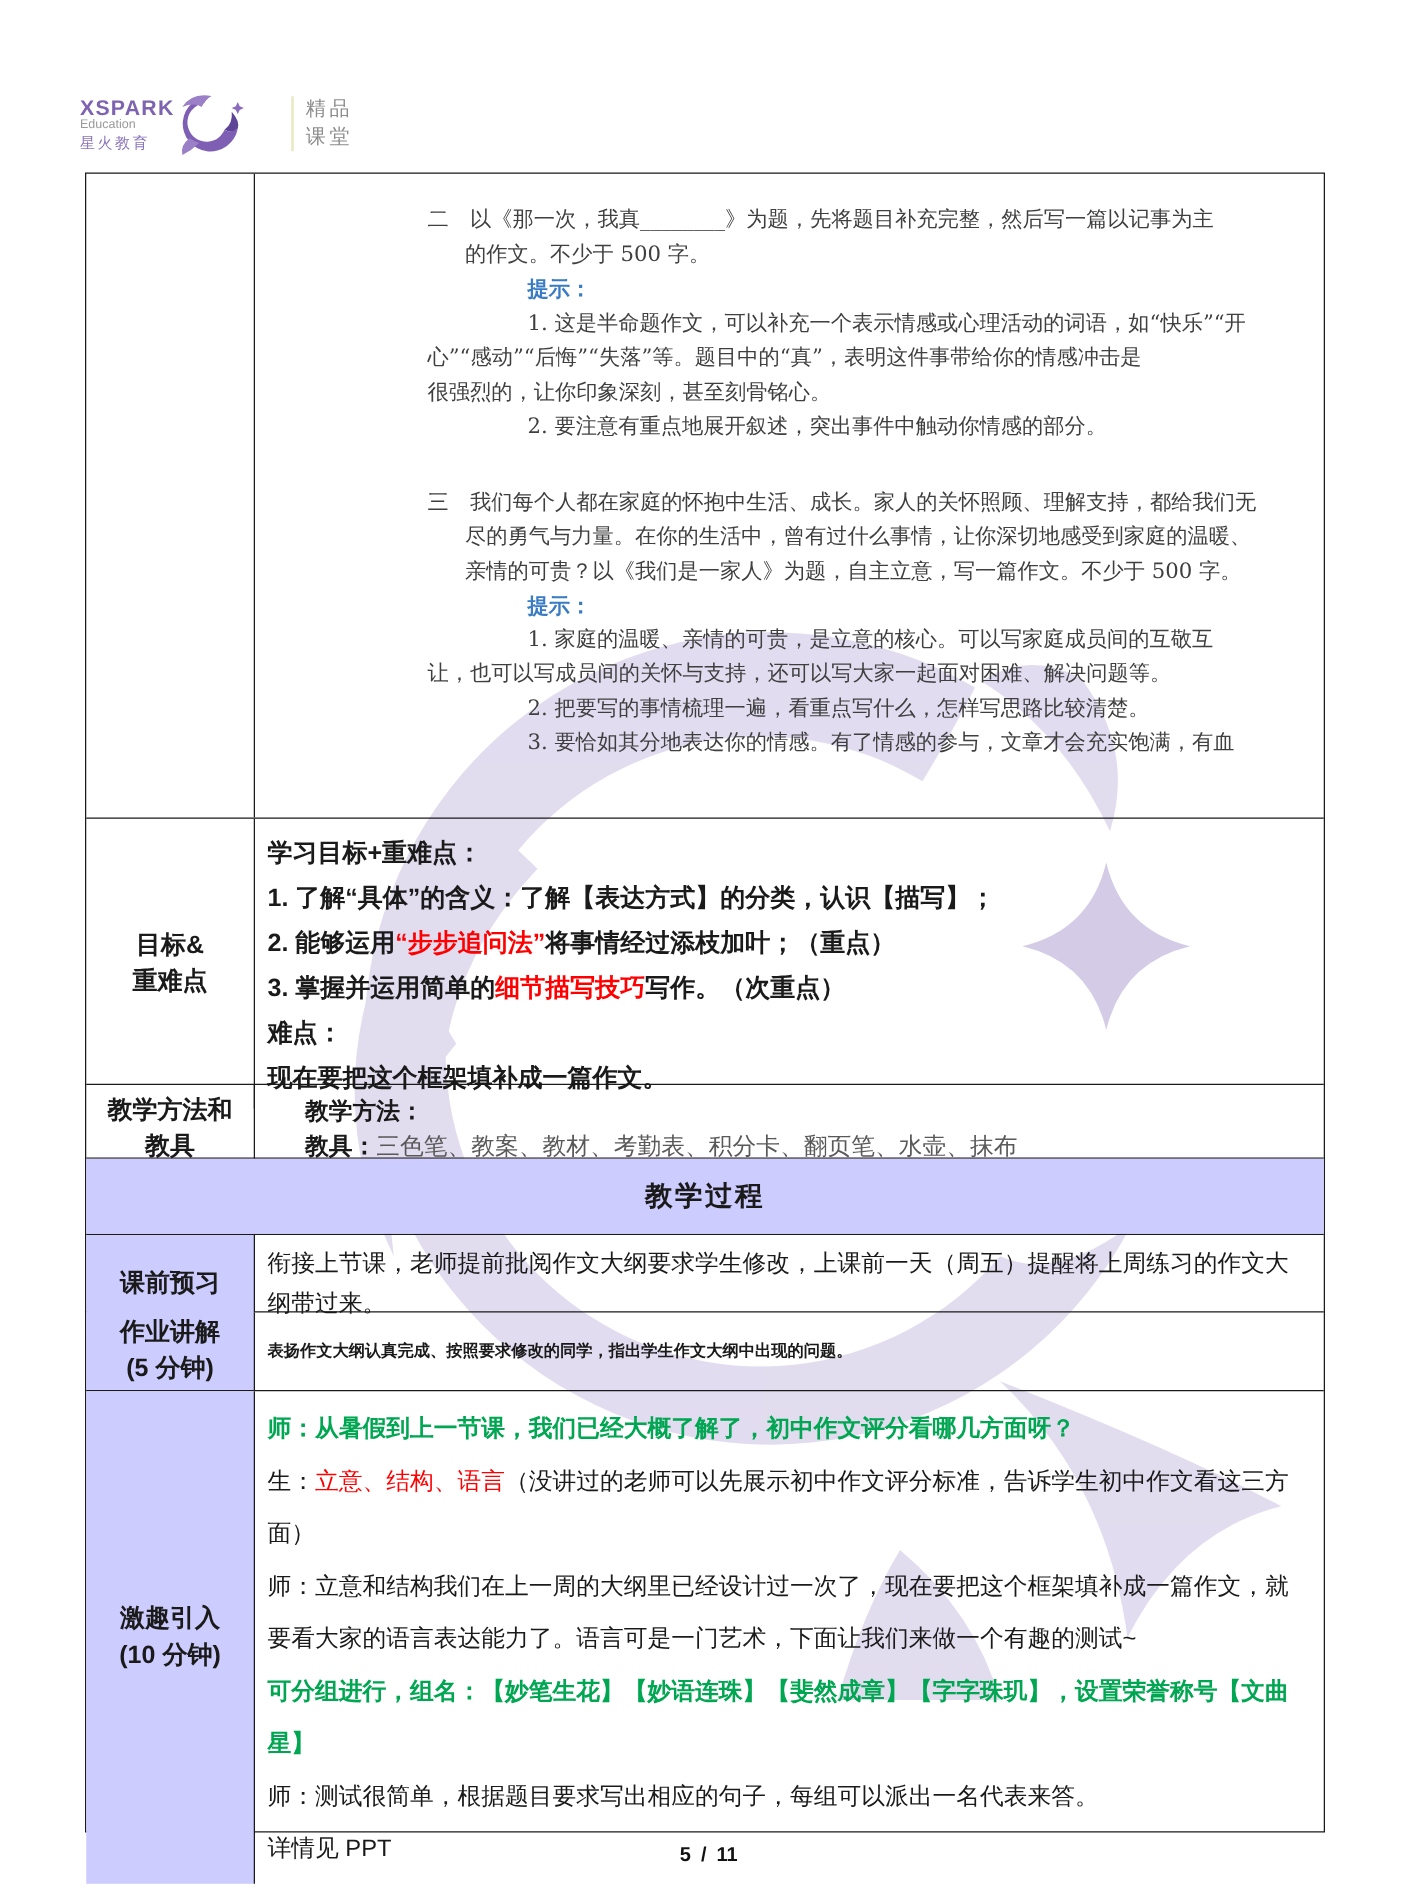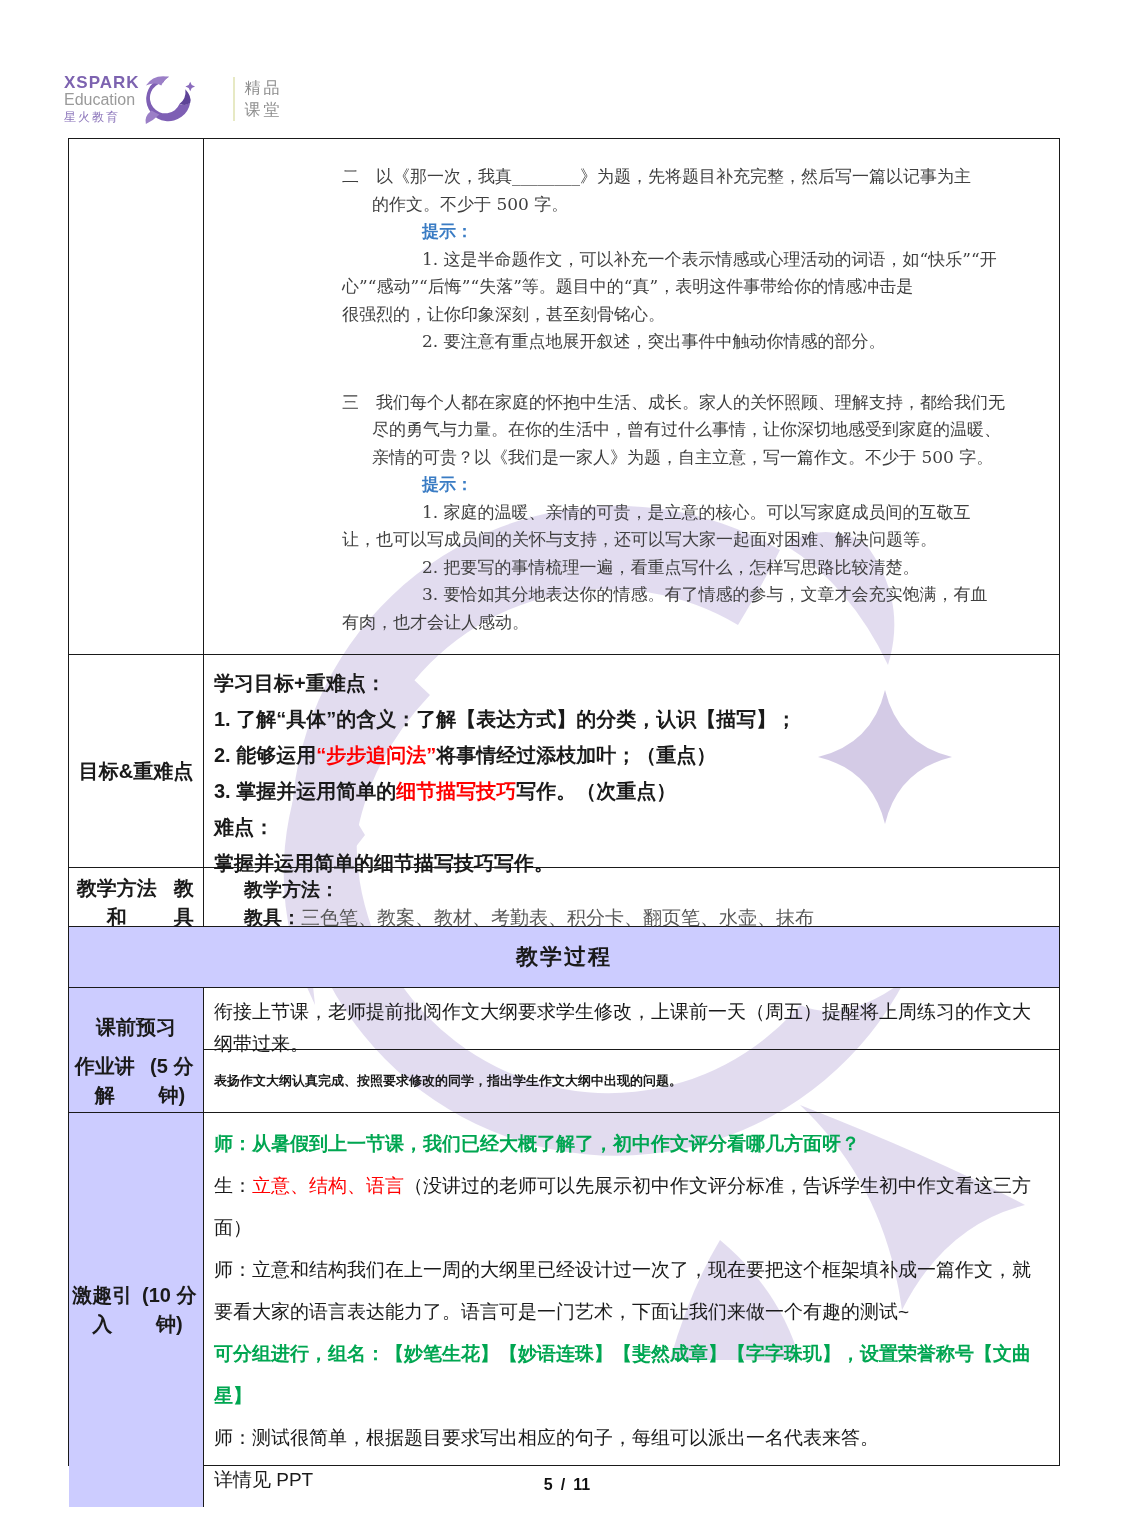--- a/index.html
+++ b/index.html
@@ -14,37 +14,37 @@
   *{margin:0;padding:0;box-sizing:border-box;}
   html,body{background:#ffffff;}
   body{
     width:1134px;height:1523px;position:relative;overflow:hidden;
     font-family:"Liberation Sans","DejaVu Sans",sans-serif;color:var(--ink);
   }
   
   .brand{position:absolute;left:64px;top:72px;display:flex;align-items:center;}
   .brand .wordmark{display:flex;flex-direction:column;line-height:1.05;}
   .brand .wm-x{font-weight:bold;font-size:17px;color:#7d63b0;letter-spacing:1px;}
-  .brand .wm-e{font-size:16px;color:#9a9a9a;}
+  .brand .wm-e{font-size:10px;color:#9a9a9a;}
   .brand .wm-cn{font-size:12px;color:#8b74ba;margin-top:2px;letter-spacing:2px;}
   .brand svg{display:block;}
   .badge{display:flex;align-items:center;gap:10px;margin-left:4px;padding-left:31px;}
   .badge .vline{width:2px;height:44px;background:#e7e9c4;}
   .badge .txt{font-size:16px;color:#8c8c8c;letter-spacing:3px;line-height:1.35;}
   
   .watermark{position:absolute;left:240px;top:460px;z-index:0;pointer-events:none;}
   
   .sheet{
     position:absolute;left:68px;top:138px;width:992px;z-index:1;
     border:1.5px solid #1a1a1a;
   }
   .row{display:grid;grid-template-columns:135px 1fr;border-top:1px solid #1a1a1a;}
   .row:first-child{border-top:none;}
   .label{
-    border-right:1px solid #1a1a1a;display:flex;flex-direction:row;
+    border-right:1px solid #1a1a1a;display:flex;flex-direction:column;
     align-items:center;justify-content:center;text-align:center;
     font-weight:bold;font-size:20px;line-height:1.45;
   }
   .label.fill{background:var(--lavender);}
   .cell{padding:6px 10px;}
   
   .r-scan{height:515px;}
   .r-goals{height:213px;}
   .r-methods{height:59px;gap:30px;}
   .r-band{height:60px;display:flex;align-items:center;justify-content:center;background:var(--lavender);font-weight:bold;font-size:22px;letter-spacing:2px;}
@@ -136,38 +136,37 @@
           <div class="rl s2"><span class="seg ">2. 要注意有重点地展开叙述，突出事件中触动你情感的部分。</span></div>
           <div class="rl gap"><span class="seg "></span></div>
           <div class="rl "><span class="seg ">三　我们每个人都在家庭的怀抱中生活、成长。家人的关怀照顾、理解支持，都给我们无</span></div>
           <div class="rl s1"><span class="seg ">尽的勇气与力量。在你的生活中，曾有过什么事情，让你深切地感受到家庭的温暖、</span></div>
           <div class="rl s1"><span class="seg ">亲情的可贵？以《我们是一家人》为题，自主立意，写一篇作文。不少于 500 字。</span></div>
           <div class="rl hint"><span class="seg ">提示：</span></div>
           <div class="rl s2"><span class="seg ">1. 家庭的温暖、亲情的可贵，是立意的核心。可以写家庭成员间的互敬互</span></div>
           <div class="rl "><span class="seg ">让，也可以写成员间的关怀与支持，还可以写大家一起面对困难、解决问题等。</span></div>
           <div class="rl s2"><span class="seg ">2. 把要写的事情梳理一遍，看重点写什么，怎样写思路比较清楚。</span></div>
           <div class="rl s2"><span class="seg ">3. 要恰如其分地表达你的情感。有了情感的参与，文章才会充实饱满，有血</span></div>
-          <div class="rl "><span class="seg ">有肉，也才会让人感动。</span></div>
         </div>
     </div>
   </div>
 
   <div class="row r-goals">
     <div class="label">
       <span>目标&amp;</span>
       <span>重难点</span>
     </div>
     <div class="cell">
       <div class="goalsblock">
           <div class="rl "><span class="seg ">学习目标+重难点：</span></div>
           <div class="rl "><span class="seg ">1. 了解“具体”的含义：了解【表达方式】的分类，认识【描写】；</span></div>
           <div class="rl "><span class="seg ">2. 能够运用</span><span class="seg red">“步步追问法”</span><span class="seg ">将事情经过添枝加叶；（重点）</span></div>
           <div class="rl "><span class="seg ">3. 掌握并运用简单的</span><span class="seg red">细节描写技巧</span><span class="seg ">写作。（次重点）</span></div>
           <div class="rl "><span class="seg ">难点：</span></div>
-          <div class="rl "><span class="seg ">掌握并运用简单的细节描写技巧写作。</span></div>
+          <div class="rl "><span class="seg ">现在要把这个框架填补成一篇作文。</span></div>
         </div>
     </div>
   </div>
 
   <div class="row r-methods">
     <div class="label">
       <span>教学方法和</span>
       <span>教具</span>
     </div>
     <div class="cell">

